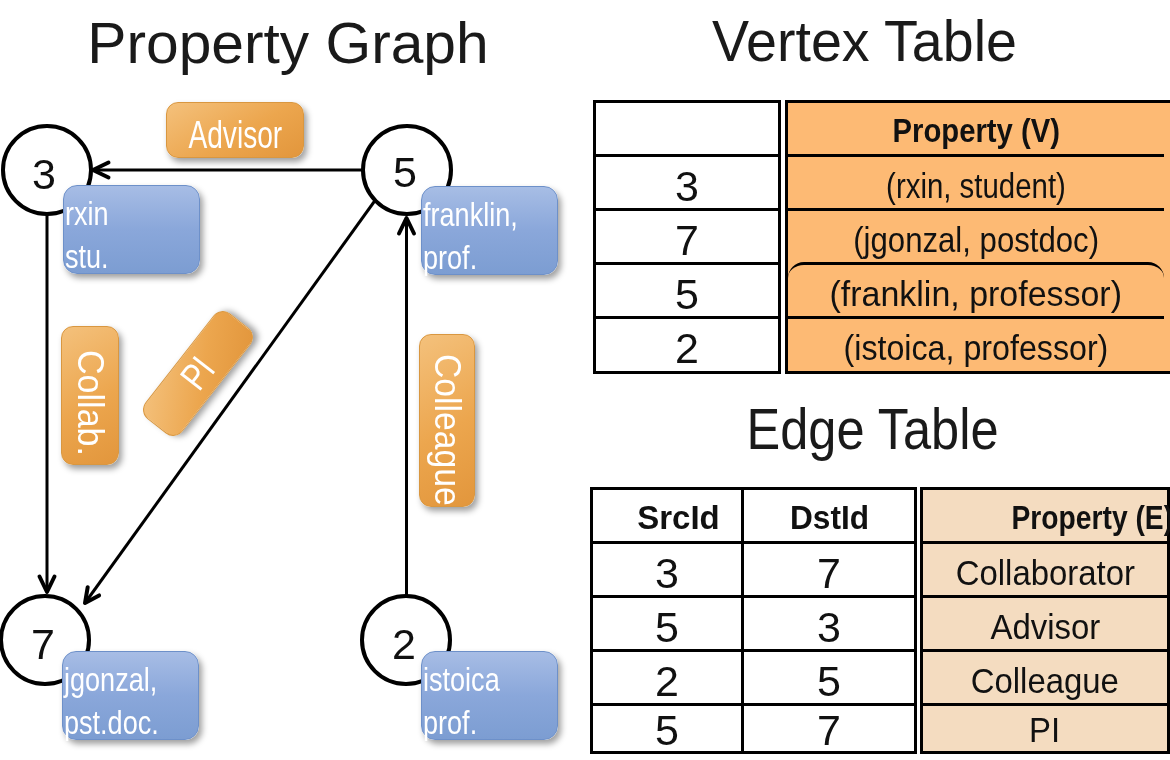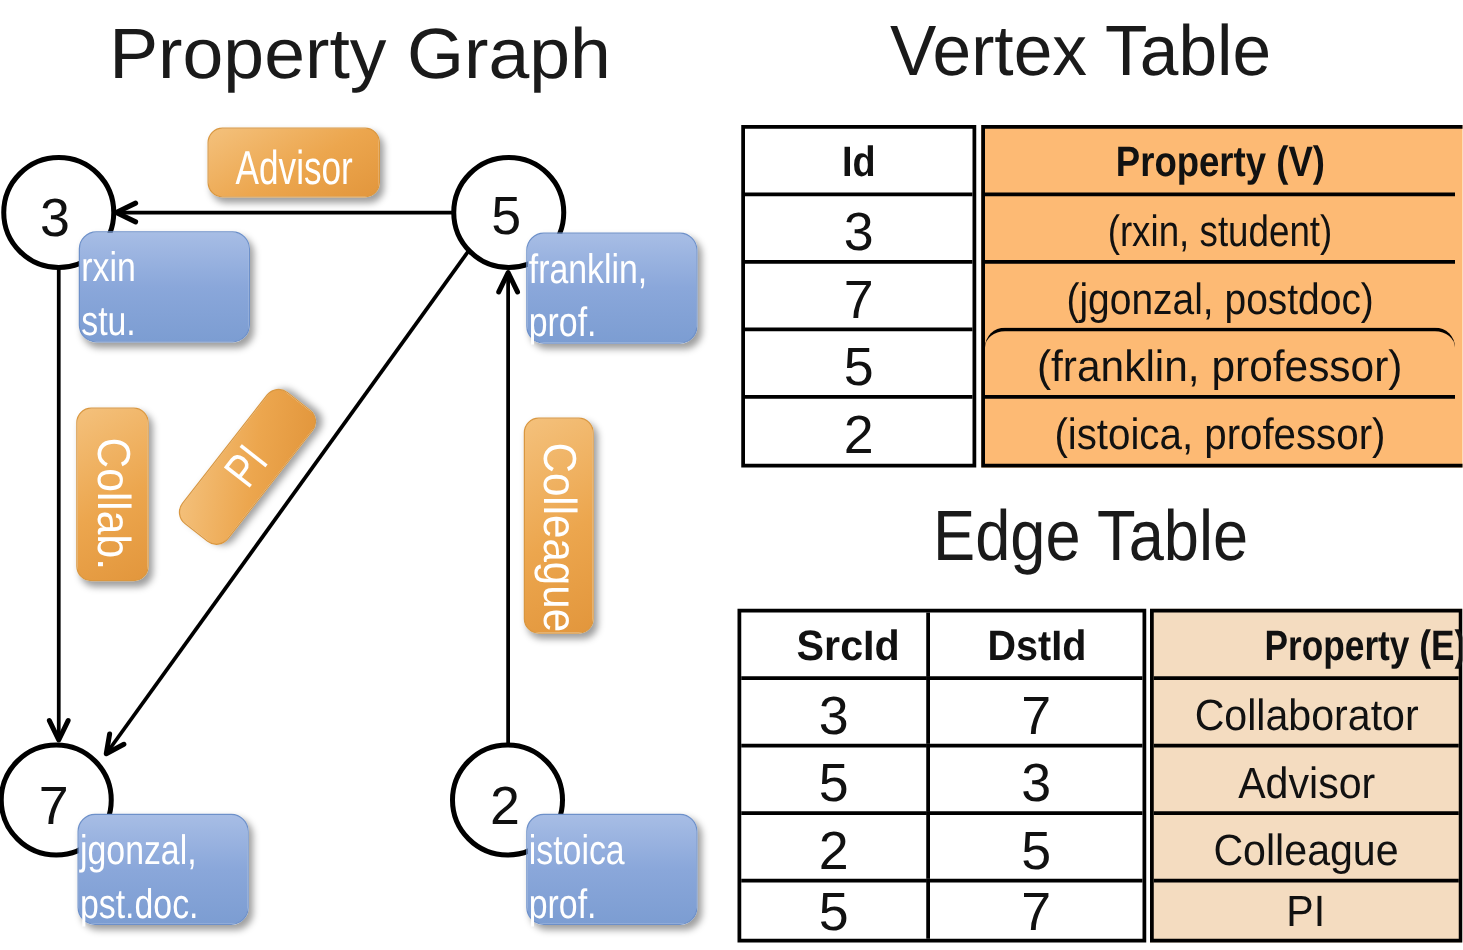--- a/index.html
+++ b/index.html
@@ -70,21 +70,20 @@
 <div class="vbox" style="left:421px;top:186px;"><span class="sq">franklin,<br>prof.</span></div>
 <div class="vbox" style="left:62px;top:651px;"><span class="sq">jgonzal,<br>pst.doc.</span></div>
 <div class="vbox" style="left:421px;top:651px;"><span class="sq">istoica<br>prof.</span></div>
 
 <div class="ebox" style="left:166px;top:102px;width:138px;height:56px;font-size:38px;line-height:53px;padding-top:6px;"><span class="sq" style="transform:scaleX(0.74);">Advisor</span></div>
 <div class="ebox vert" style="left:61px;top:326px;width:58px;height:139px;font-size:37px;line-height:55px;padding-top:23px;"><span class="sq" style="transform:scaleY(0.92);transform-origin:center top;">Collab.</span></div>
 <div class="ebox vert" style="left:419px;top:334px;width:56px;height:173px;font-size:37px;line-height:53px;padding-top:19px;"><span class="sq" style="transform:scaleY(0.91);transform-origin:center top;">Colleague</span></div>
 <div class="ebox" style="left:131px;top:350px;width:134px;height:47px;font-size:38px;line-height:44px;transform:rotate(-52deg);"><span class="sq" style="transform:scaleX(0.8);">PI</span></div>
 
 <div class="tblk" style="left:593px;top:100px;width:188px;height:274px;">
-  <div class="cell hdr first" style="left:0;top:0;width:182px;height:51px;line-height:55px;"><span class="sq" style="transform:scaleX(0.89);">Id</span></div>
   <div class="cell num" style="left:0;top:51px;width:182px;height:54px;line-height:59px;">3</div>
   <div class="cell num" style="left:0;top:105px;width:182px;height:54px;line-height:59px;">7</div>
   <div class="cell num" style="left:0;top:159px;width:182px;height:54px;line-height:59px;">5</div>
   <div class="cell num" style="left:0;top:213px;width:182px;height:55px;line-height:59px;">2</div>
 </div>
 
 <div class="tblk" style="left:785px;top:100px;width:450px;height:274px;background:#fdba74;text-decoration:underline;">
   <div class="cell hdr first" style="left:0;top:0;width:376px;height:51px;line-height:55px;"><span class="sq" style="transform:scaleX(0.86);">Property (V)</span></div>
   <div class="cell txt" style="left:0;top:51px;width:376px;height:54px;line-height:58px;"><span class="sq" style="transform:scaleX(0.84);">(rxin, student)</span></div>
   <div class="cell txt" style="left:0;top:105px;width:376px;height:54px;line-height:58px;"><span class="sq" style="transform:scaleX(0.89);">(jgonzal, postdoc)</span></div>

